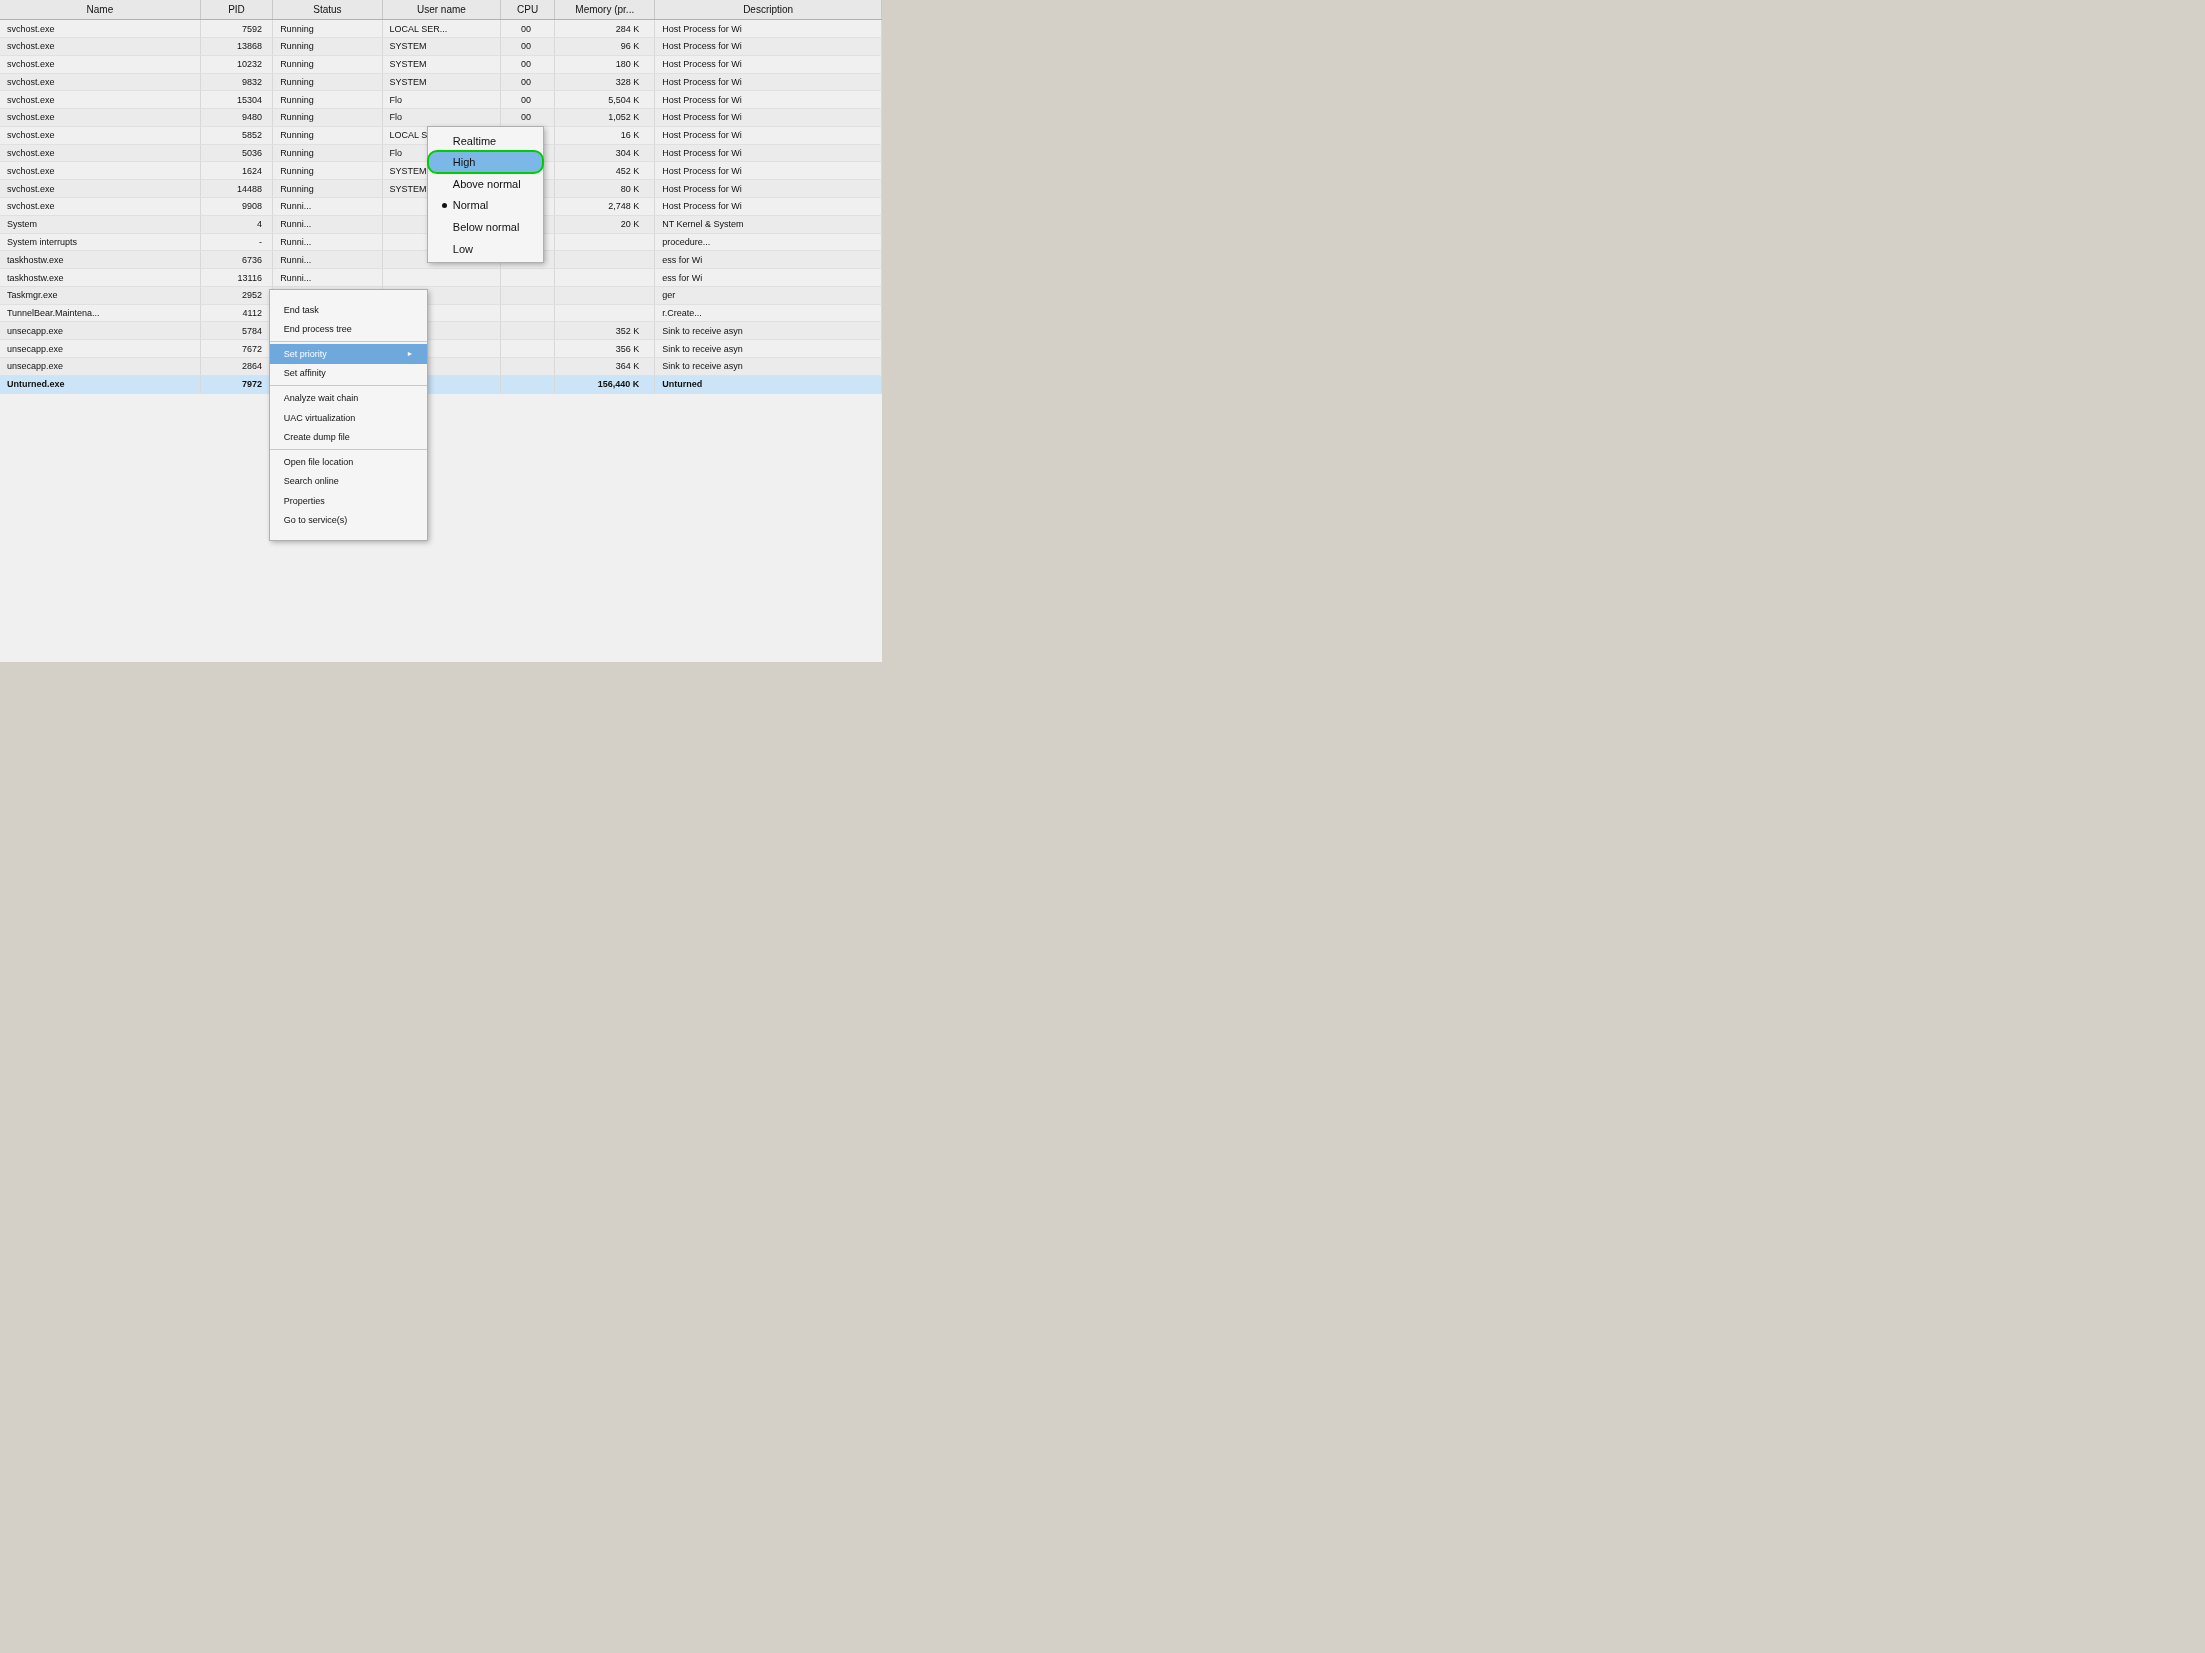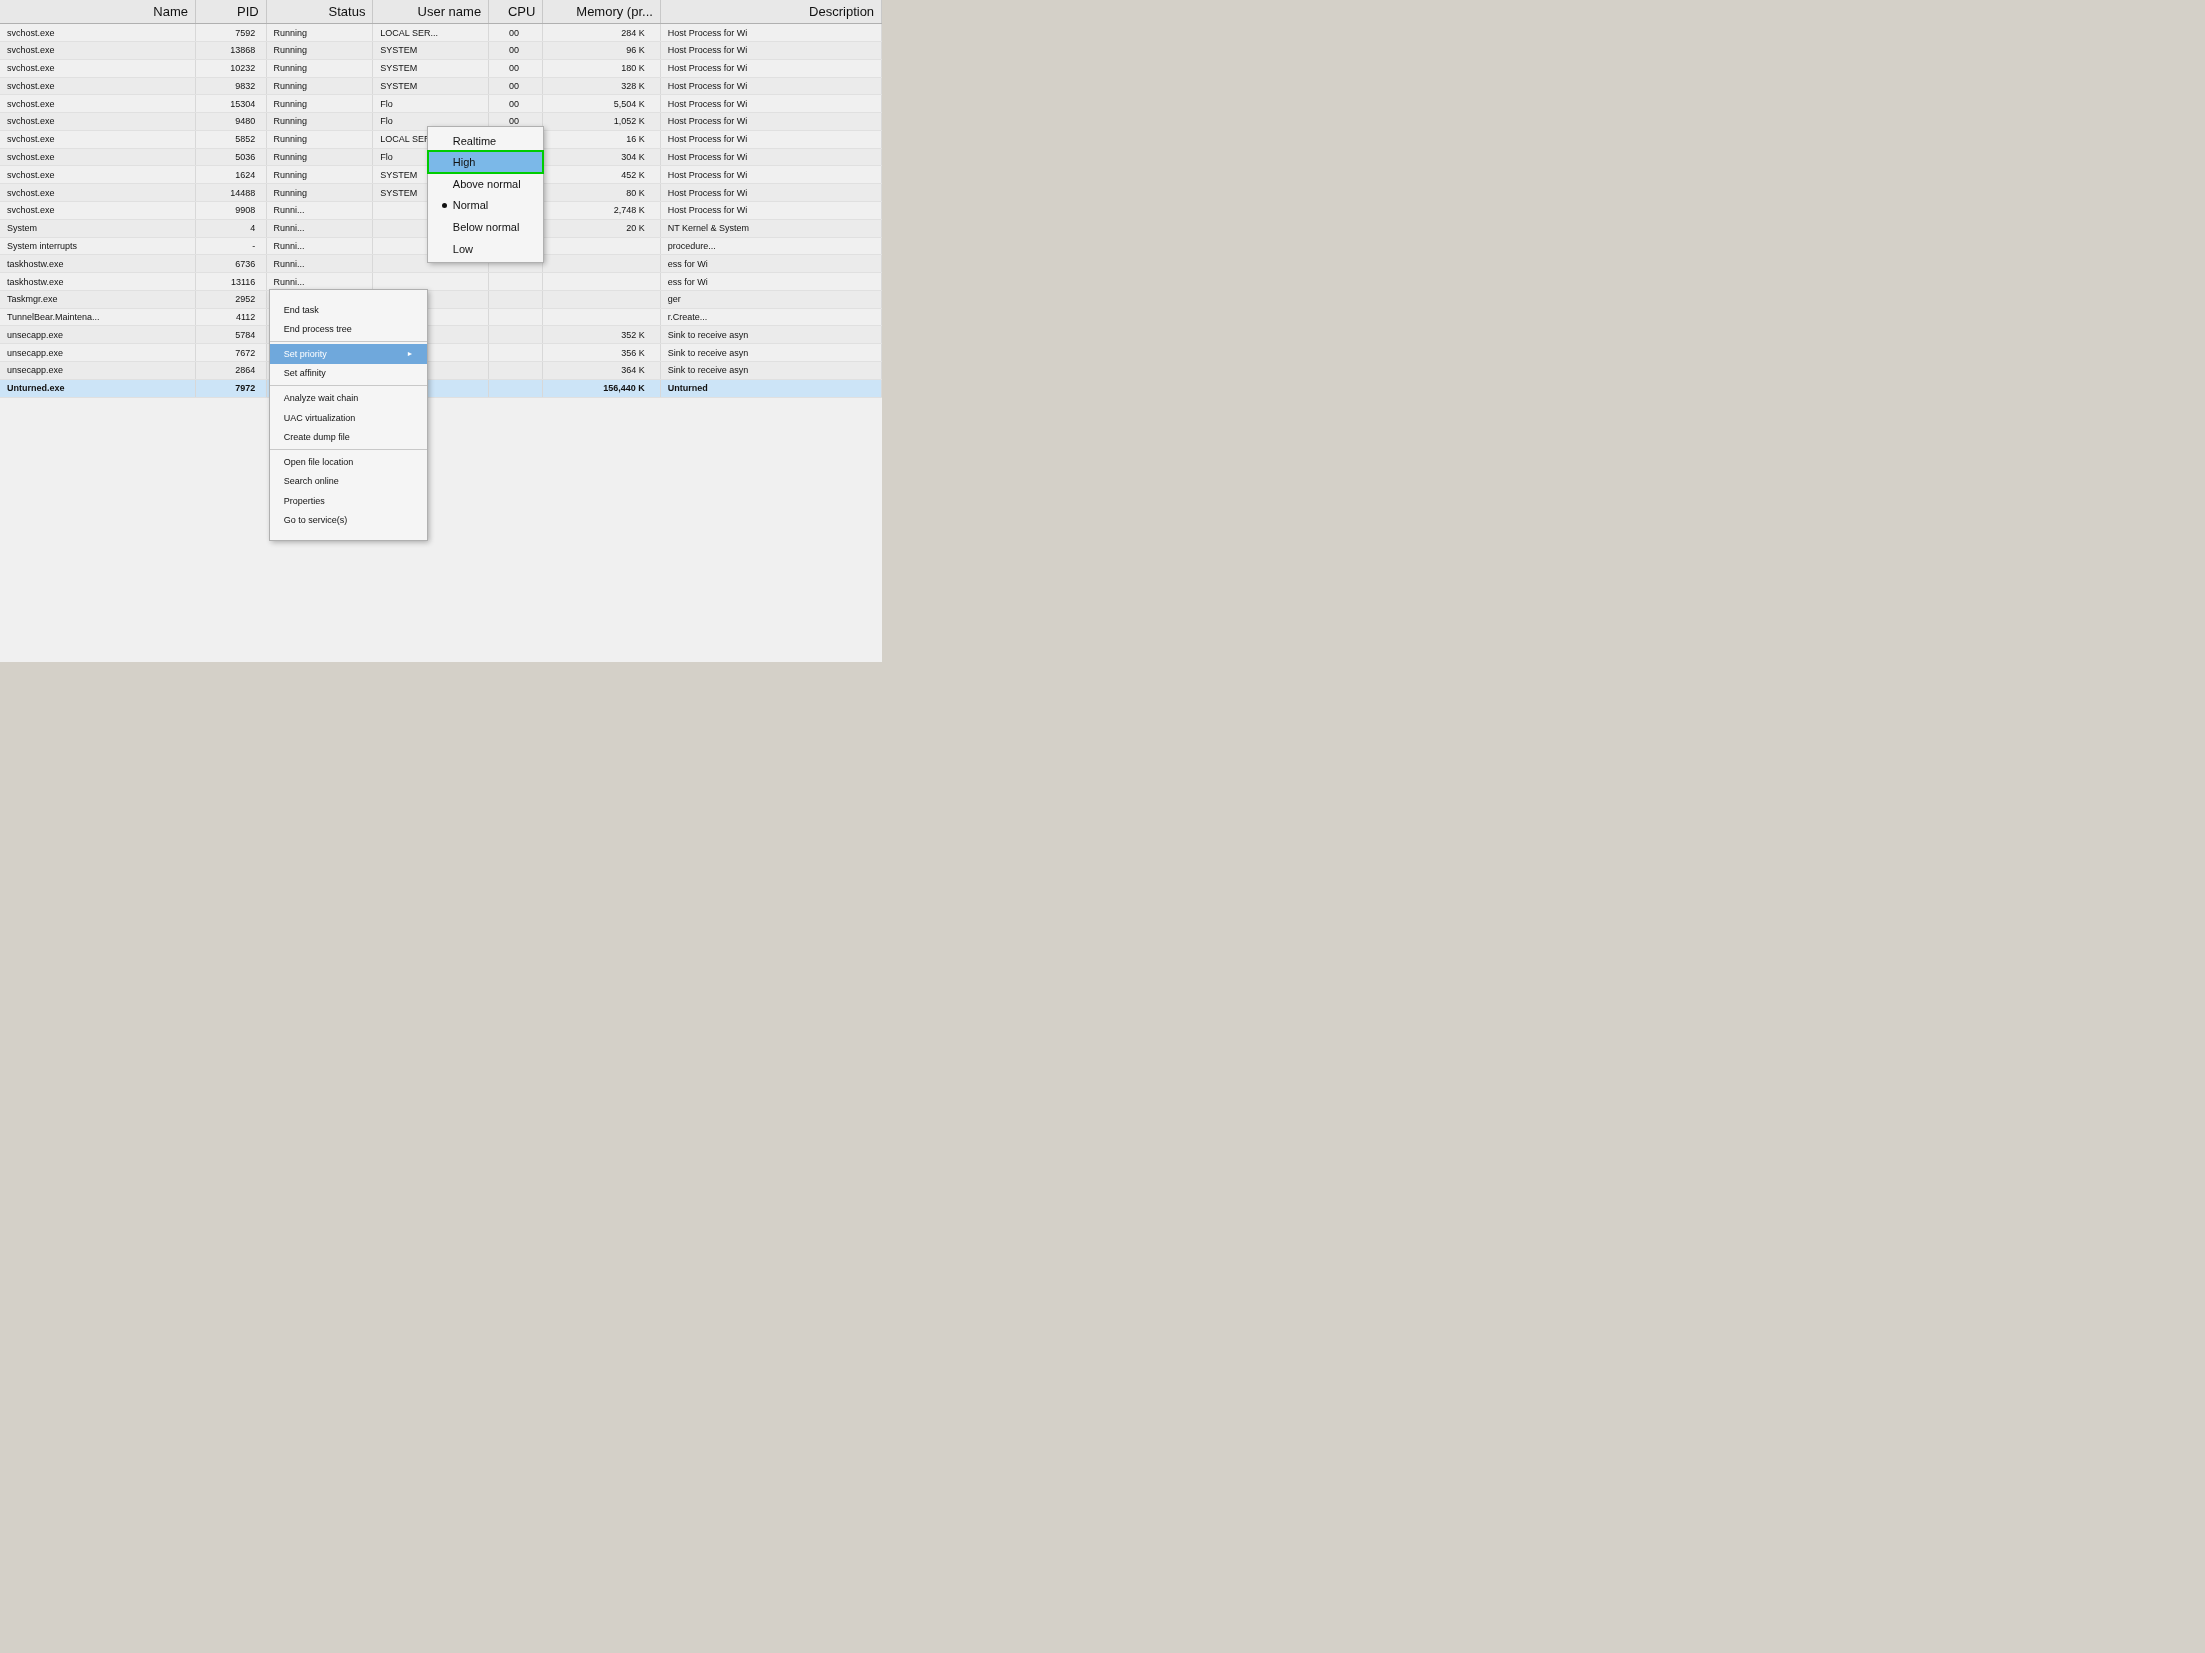--- a/index.html
+++ b/index.html
@@ -25,26 +25,26 @@
       width: 100%;
       border-collapse: collapse;
     }
 
     .process-table thead tr {
       background: #e8e8e8;
     }
 
     .process-table thead th {
       padding: 4.1px 6.9px;
-      text-align: right;
+      text-align: center;
       font-weight: 400;
       border-right: 0.7px solid #c8c8c8;
       border-bottom: 1.4px solid #b0b0b0;
       color: #111;
-      font-size: 13px;
+      font-size: 10px;
       white-space: nowrap;
       margin-left: 24px;
     }
 
     .process-table tbody tr {
       background: #f0f0f0;
     }
 
     .process-table tbody tr:nth-child(even) {
       background: #ebebeb;
@@ -127,20 +127,21 @@
       display: flex;
       align-items: center;
       gap: 5.5px;
     }
 
     .submenu-item.highlighted {
       background: #7bb8e8;
       color: #111;
       outline: 2.1px solid #00cc00;
       outline-offset: -1.4px;
+      border-radius: 9px;
     }
 
     .submenu-item .bullet {
       width: 5.5px;
       height: 5.5px;
       border-radius: 50%;
       background: #111;
       flex-shrink: 0;
     }
 

